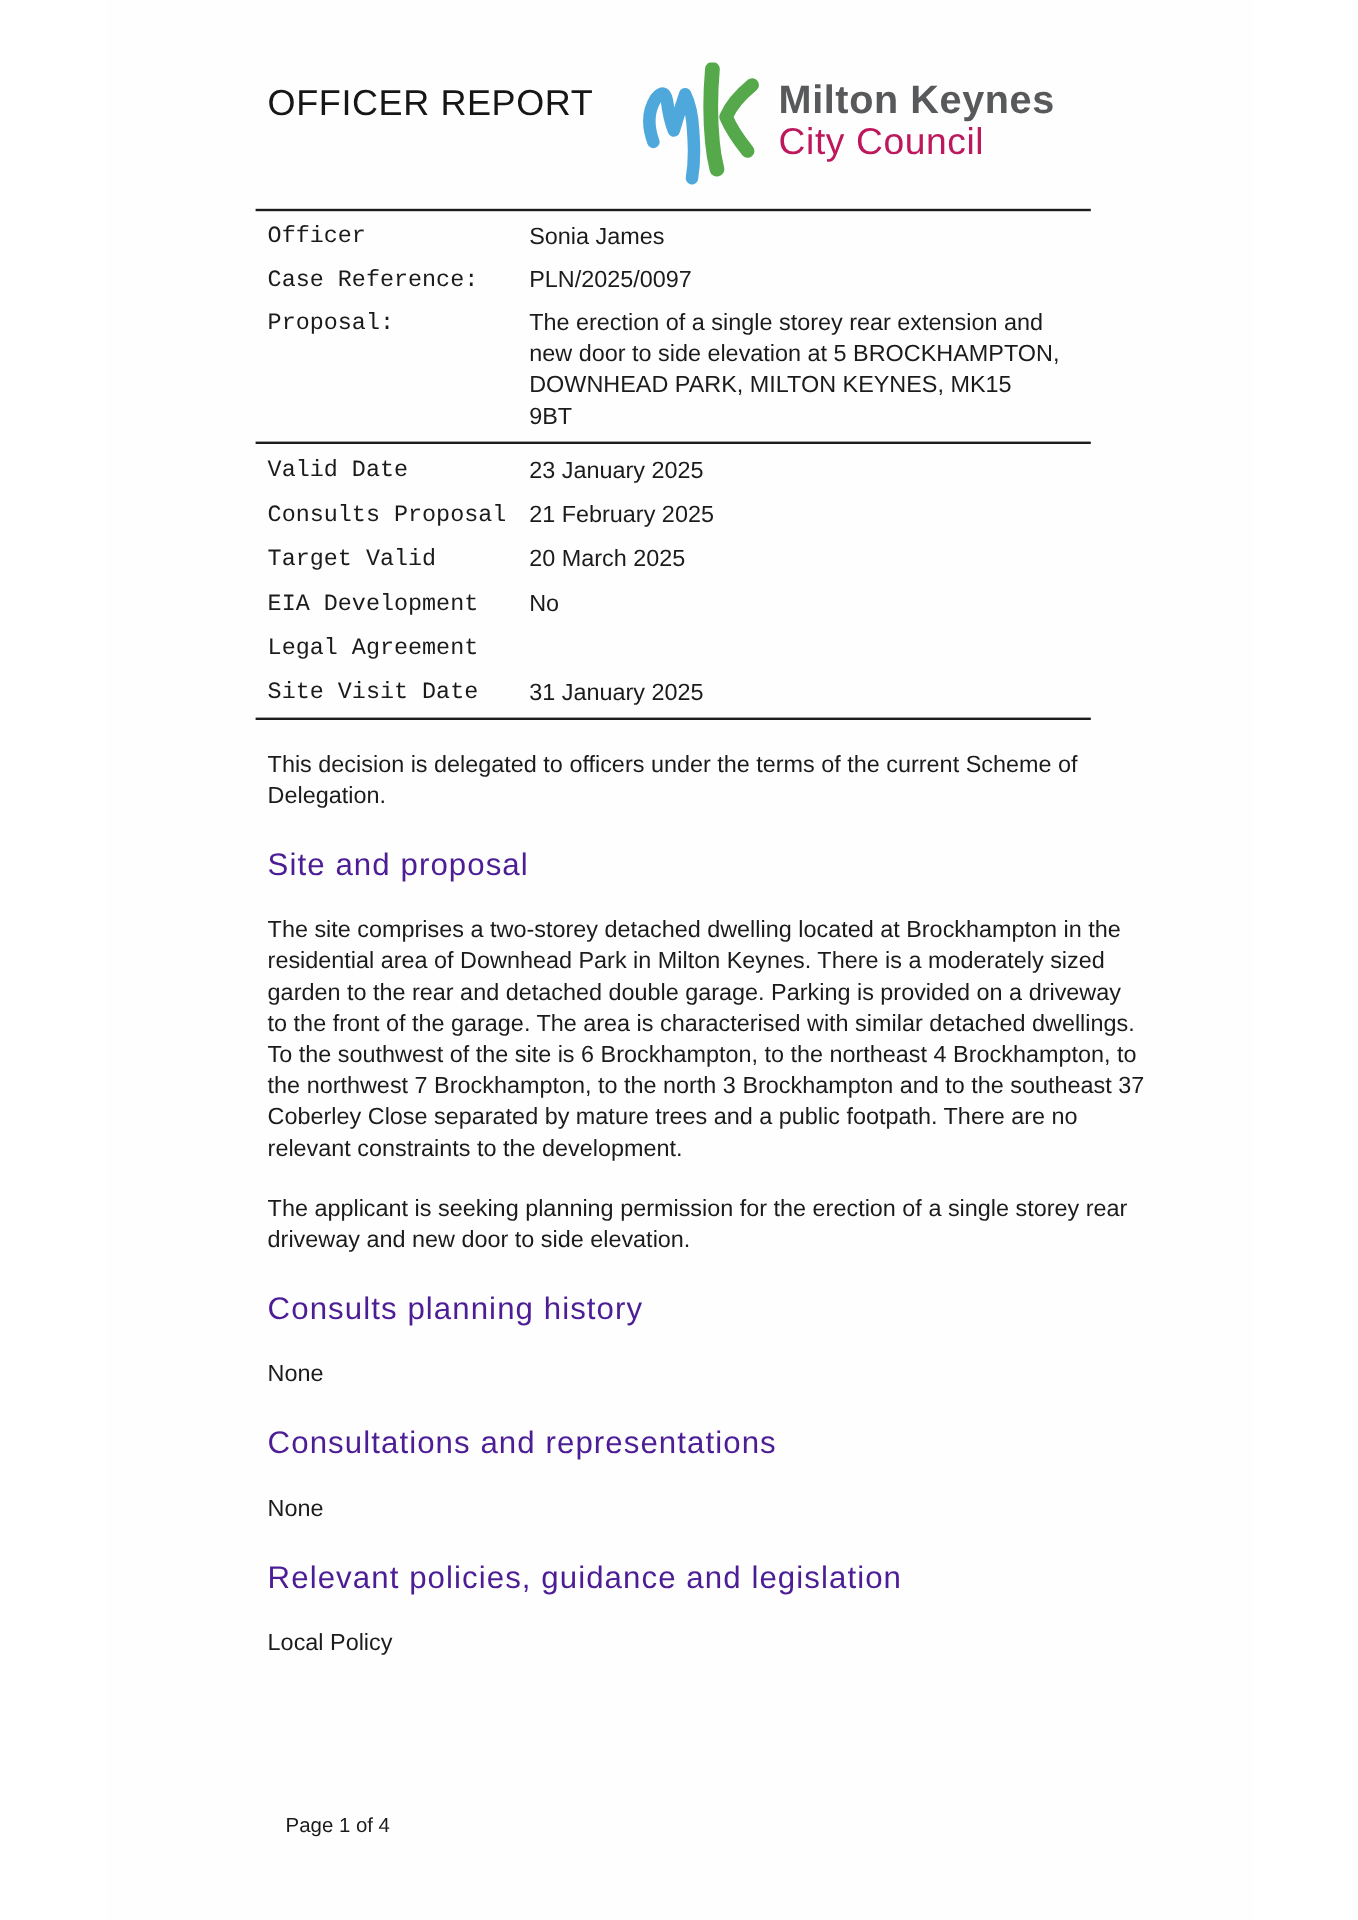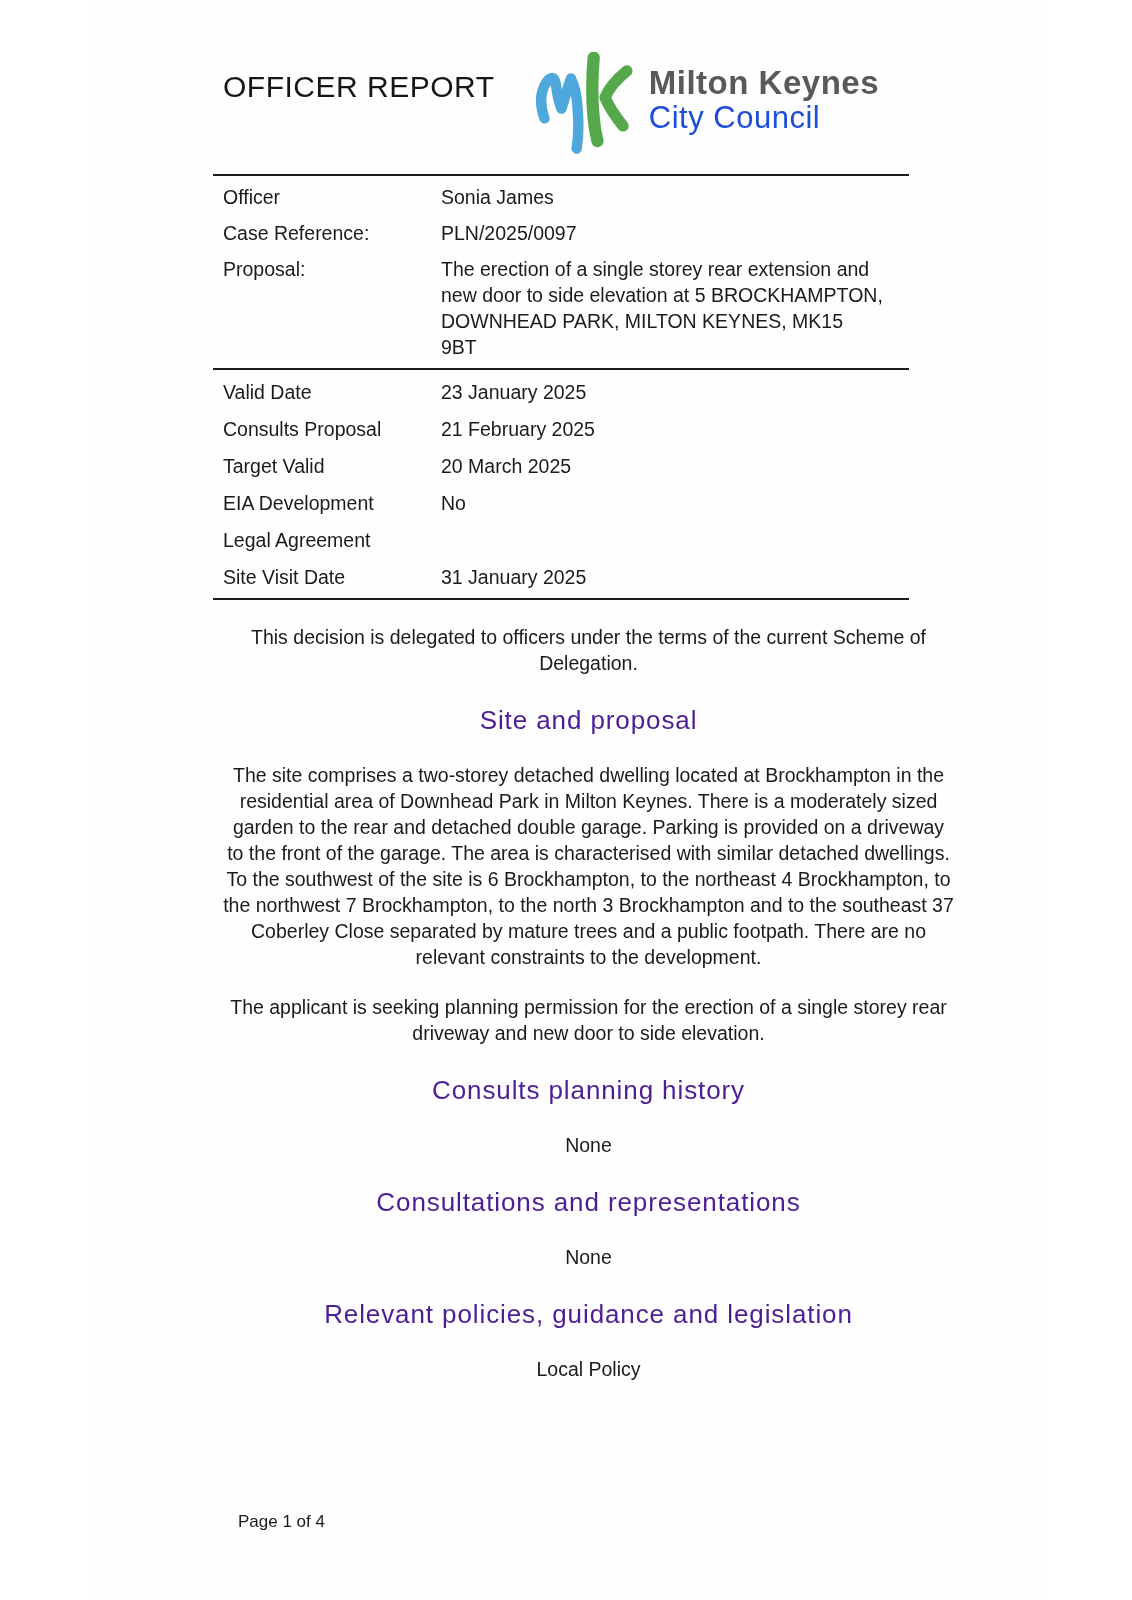--- a/index.html
+++ b/index.html
@@ -18,32 +18,32 @@
     padding: 52px 165px 0 135px;
   }
   .doc-title {
     font-size: 30px; font-weight: 400; letter-spacing: 0.5px;
     margin: 18px 0 0 0; color: #161616;
   }
   .logo { display: flex; align-items: flex-start; }
   .logo svg { width: 106px; height: 106px; display: block; }
   .logo-text { margin-left: 8px; margin-top: 12px; }
   .logo-line1 { font-size: 33px; font-weight: 700; color: #58595B; line-height: 37px; letter-spacing: 0.5px; }
-  .logo-line2 { font-size: 31px; font-weight: 400; color: #1d4ed8; line-height: 34px; letter-spacing: 0.5px; }
+  .logo-line2 { font-size: 31px; font-weight: 400; color: #be185d; line-height: 34px; letter-spacing: 0.5px; }
   
   .rule { height: 2px; background: #1c1c1c; margin: 0 135px 0 125px; }
   .rule-1 { margin-top: 16px; }
   
   .dtable { margin: 0 135px 0 125px; padding: 3px 0; font-size: 19.5px; line-height: 26px; }
   .trow { display: flex; padding: 5px 0; }
   .dates .trow { padding: 5.5px 0; }
-  .tlabel { width: 218px; flex: none; padding-left: 10px; }
+  .tlabel { width: 218px; flex: none; padding-left: 10px; font-family: Liberation Mono, monospace; }
   .tvalue { flex: 1; padding-right: 26px; min-height: 26px; }
   
-  .content { margin: 0 90px 0 135px; text-align: center; }
+  .content { margin: 0 90px 0 135px; }
   .content p { font-size: 19.5px; line-height: 26px; margin: 0 0 24px 0; }
   .delegation { margin-top: 24px !important; }
   .content h2 {
     font-size: 26px; font-weight: 400; letter-spacing: 0.9px;
     line-height: 32px; margin: 28px 0 26px 0; color: #4c1d95;
   }
   
   .footer {
     position: absolute; left: 150px; top: 1512px;
     font-size: 17px; color: #1b1b1b;

